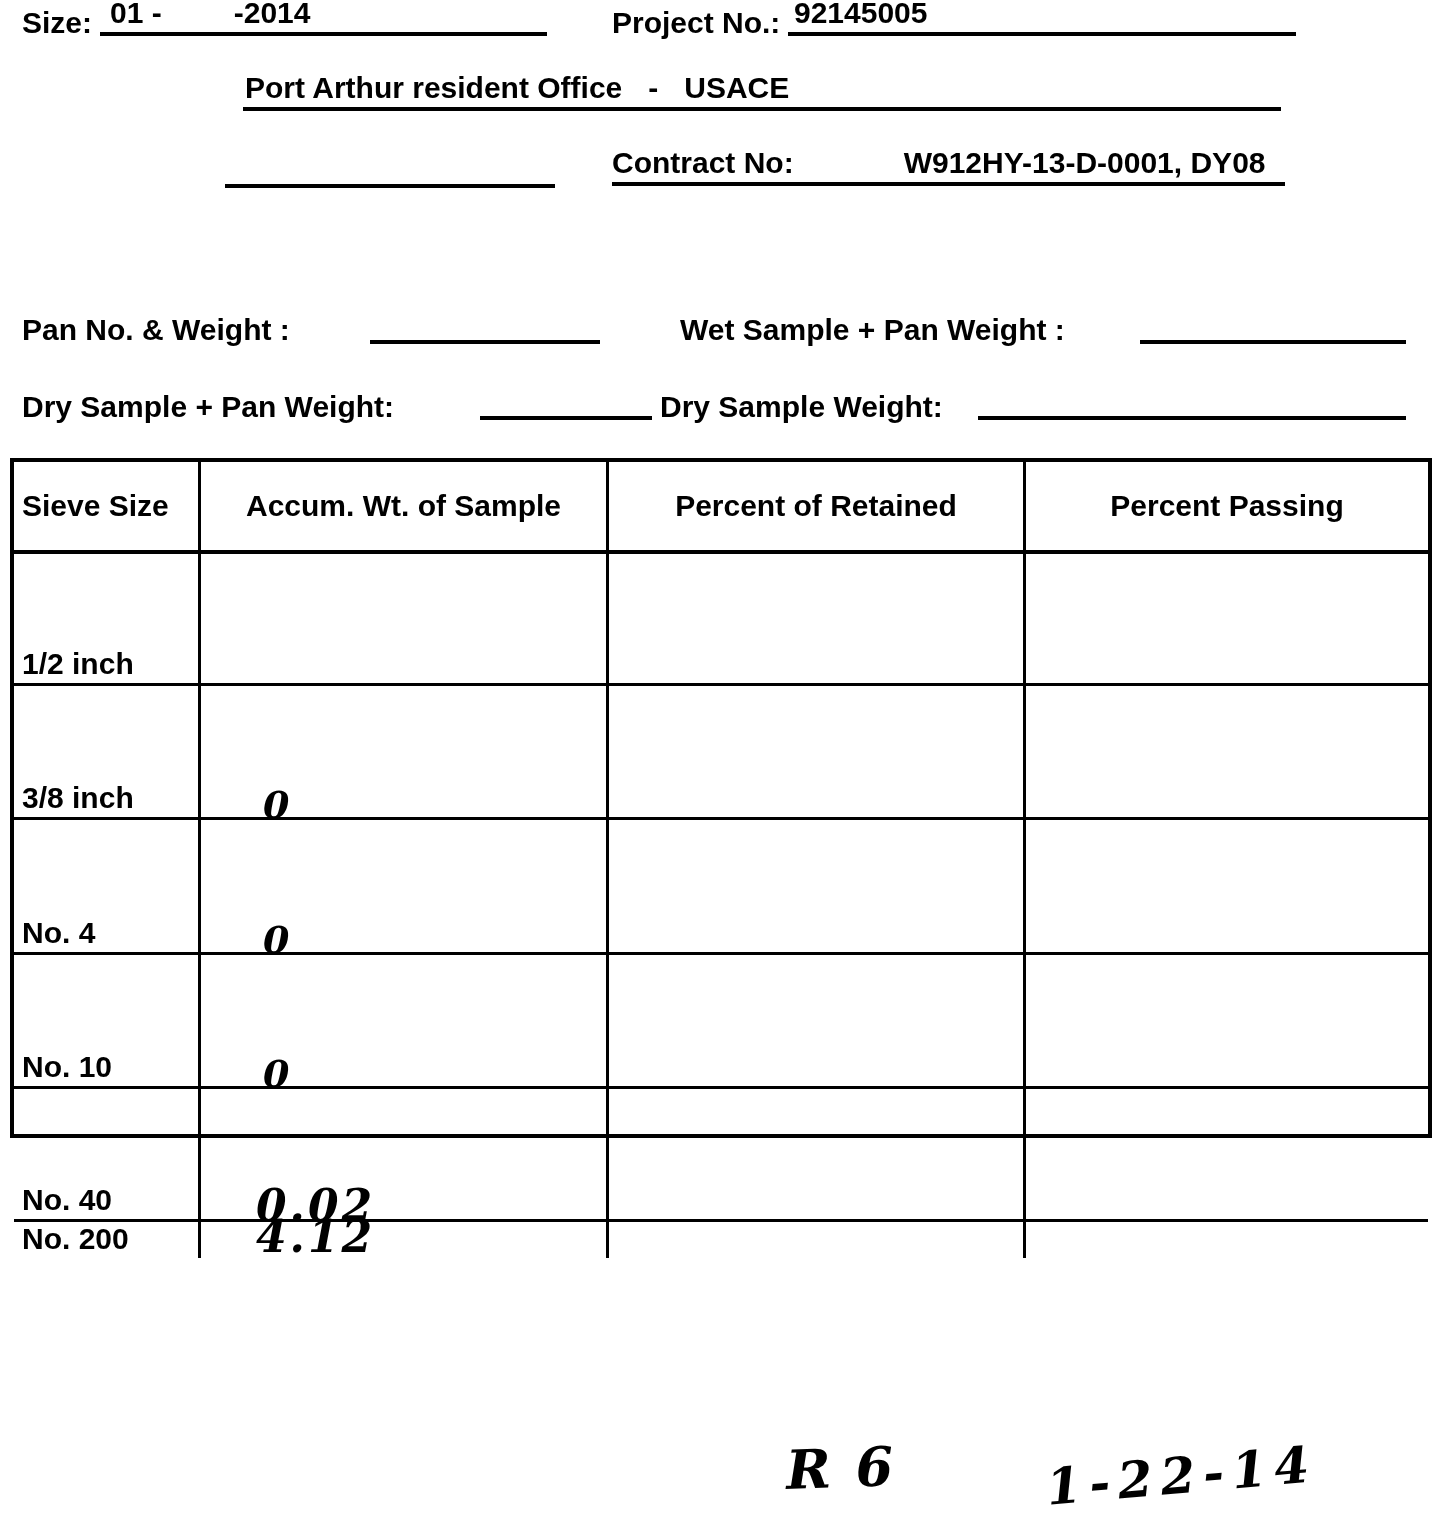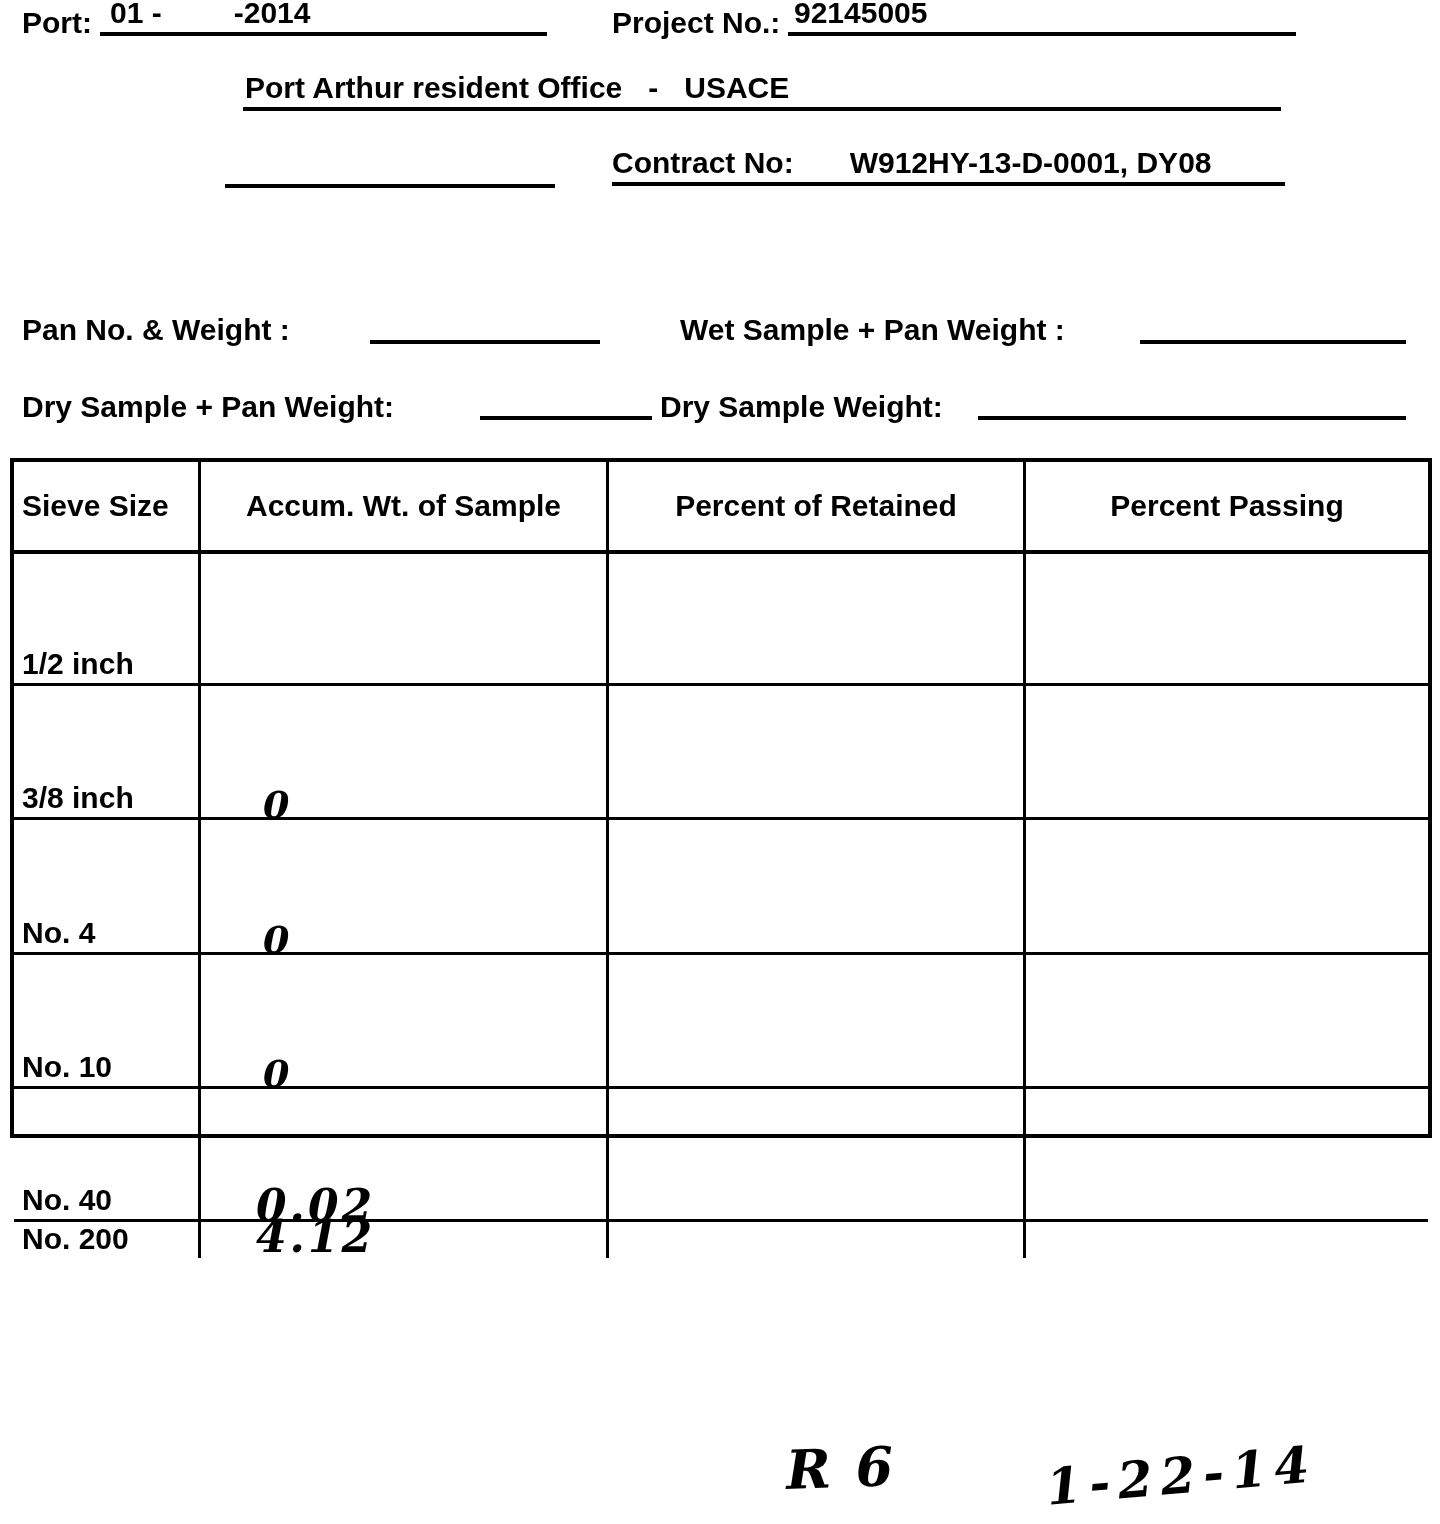--- a/index.html
+++ b/index.html
@@ -48,41 +48,41 @@
     font-size:44px; z-index:3;
   }
   .hw-zero { font-size:38px !important; bottom:-10px !important; left:62px !important; }
 
   .hw-initials { left:786px; top:1436px; font-size:54px; transform:rotate(-2deg); }
   .hw-botdate { left:1046px; top:1446px; font-size:50px; transform:rotate(-5deg); letter-spacing:8px; }
 </style>
 </head>
 <body>
 
-<div class="abs lbl" style="left:22px; top:6px;">Port:</div>
+<div class="abs lbl" style="left:22px; top:6px;">Size:</div>
 <div class="abs uline" style="left:100px; top:0px; width:447px;">
   <span style="padding-left:10px;">01 -</span>
   <span style="margin-left:72px;">-2014</span>
 </div>
 
 <div class="abs lbl" style="left:612px; top:6px;">Project No.:</div>
 <div class="abs uline" style="left:788px; top:0px; width:508px;">
   <span style="padding-left:6px;">92145005</span>
 </div>
 
 <div class="abs uline" style="left:243px; top:75px; width:1038px;">
   <span style="padding-left:2px;">Port Arthur resident Office</span>
   <span style="margin-left:26px;">-</span>
   <span style="margin-left:26px;margin-top:48px;">USACE</span>
 </div>
 
 <div class="abs uline" style="left:225px; top:152px; width:330px;"></div>
 <div class="abs uline" style="left:612px; top:150px; width:673px;">
   <span>Contract No:</span>
-  <span style="margin-left:56px;">W912HY-13-D-0001, DY08</span>
+  <span style="margin-left:110px;">W912HY-13-D-0001, DY08</span>
 </div>
 
 <div class="abs lbl" style="left:22px; top:313px;">Pan No. &amp; Weight :</div>
 <div class="abs uline" style="left:370px; top:308px; width:230px;">
   <span></span>
 </div>
 
 <div class="abs lbl" style="left:680px; top:313px;">Wet Sample + Pan Weight :</div>
 <div class="abs uline" style="left:1140px; top:308px; width:266px;">
   <span></span>

